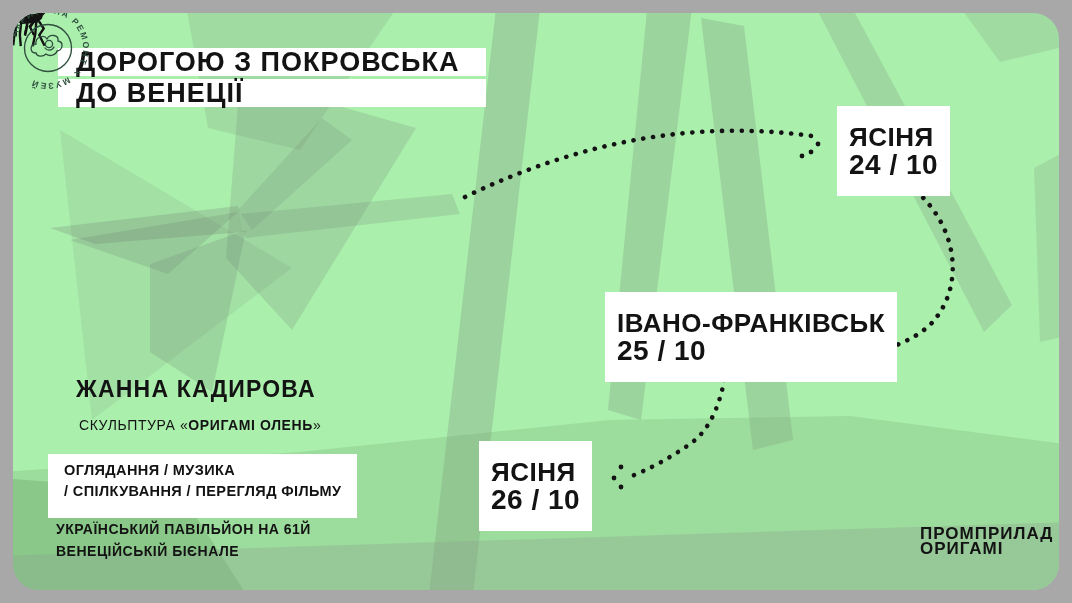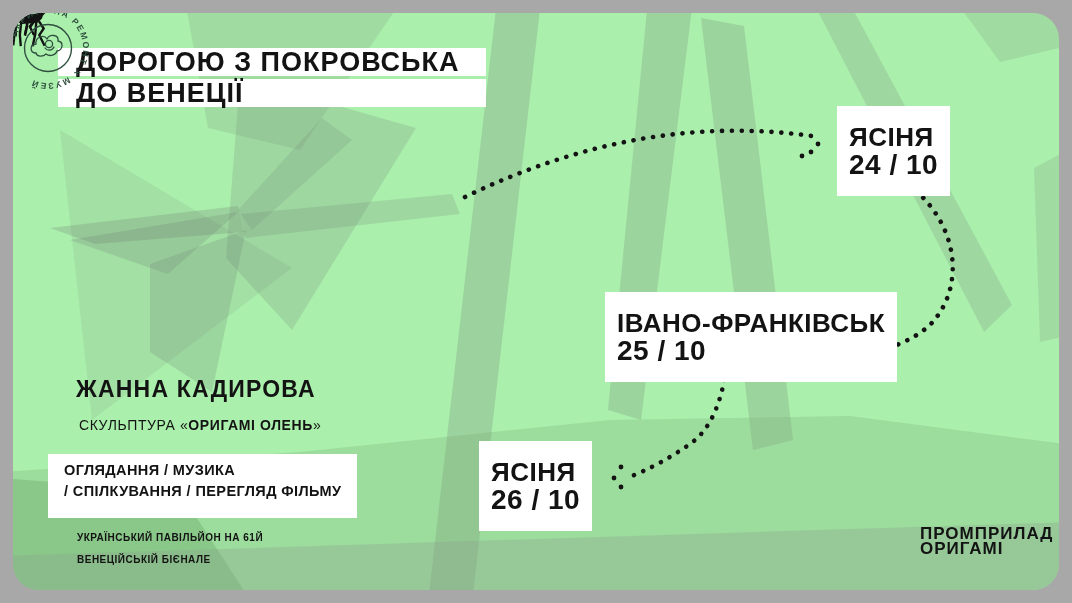--- a/index.html
+++ b/index.html
@@ -30,22 +30,22 @@
   .deer-yasinia{left:936px;top:89px;width:41px;height:39px;}
   .deer-if{left:594px;top:243px;width:40px;height:38px;}
   .deer-lviv{left:479px;top:393px;width:40px;height:38px;}
 
   
   .artist-name{position:absolute;left:64px;top:376px;font-size:23px;font-weight:bold;letter-spacing:1.2px;white-space:nowrap;margin-left:12px;}
   .artist-work{position:absolute;left:79px;top:417px;font-size:14px;letter-spacing:.6px;white-space:nowrap;}
   .artist-work .bold{font-weight:bold;}
   .activities{position:absolute;left:48px;top:454px;background:#fff;padding:6px 16px 16px;
               font-size:14.5px;font-weight:bold;line-height:21px;letter-spacing:.4px;white-space:nowrap;}
-  .venue{position:absolute;left:77px;top:518px;font-size:10px;font-weight:bold;line-height:22px;
-         letter-spacing:.5px;white-space:nowrap;margin-top:9px;}
+  .venue{position:absolute;left:56px;top:518px;font-size:14px;font-weight:bold;line-height:22px;
+         letter-spacing:.5px;white-space:nowrap;}
 
   
   .stamp{position:absolute;left:782px;top:489px;width:96px;height:96px;}
   .artcenter{position:absolute;left:878px;top:526px;font-size:17px;font-weight:bold;
              line-height:15px;letter-spacing:1px;white-space:nowrap;margin-left:42px;}
 </style>
 </head>
 <body>
 
 <div class="poster">

